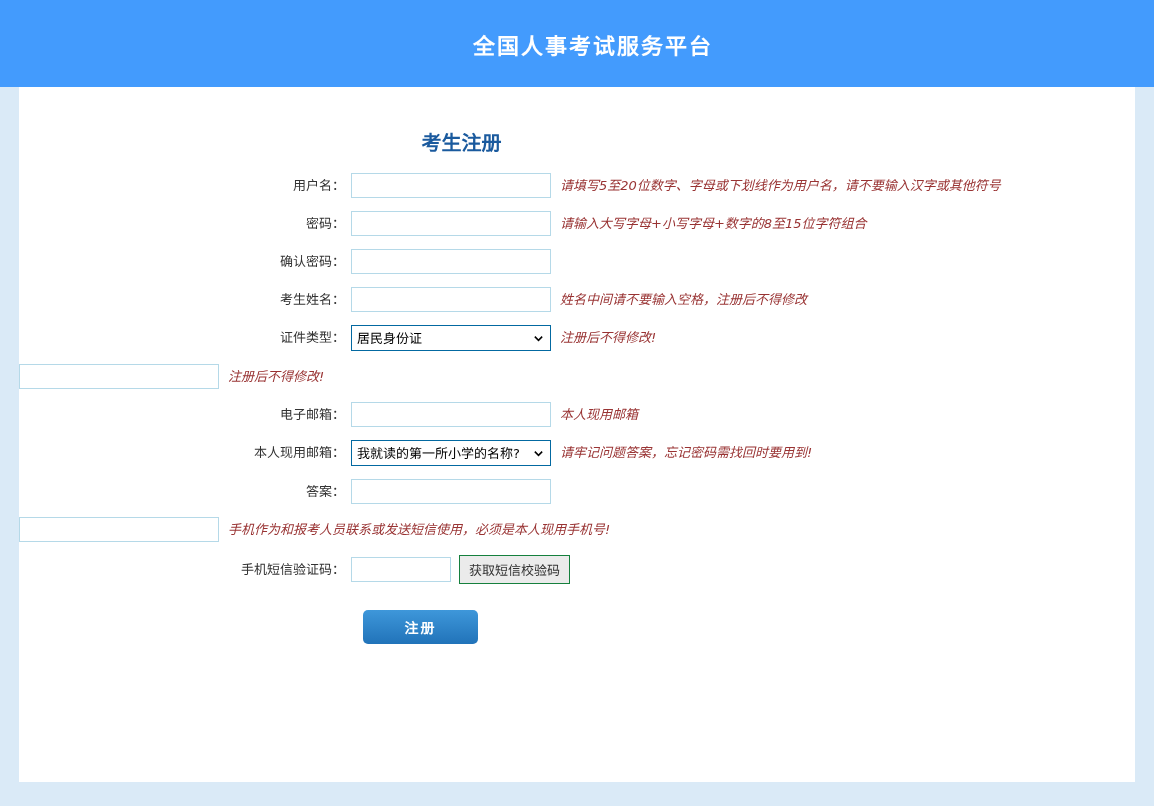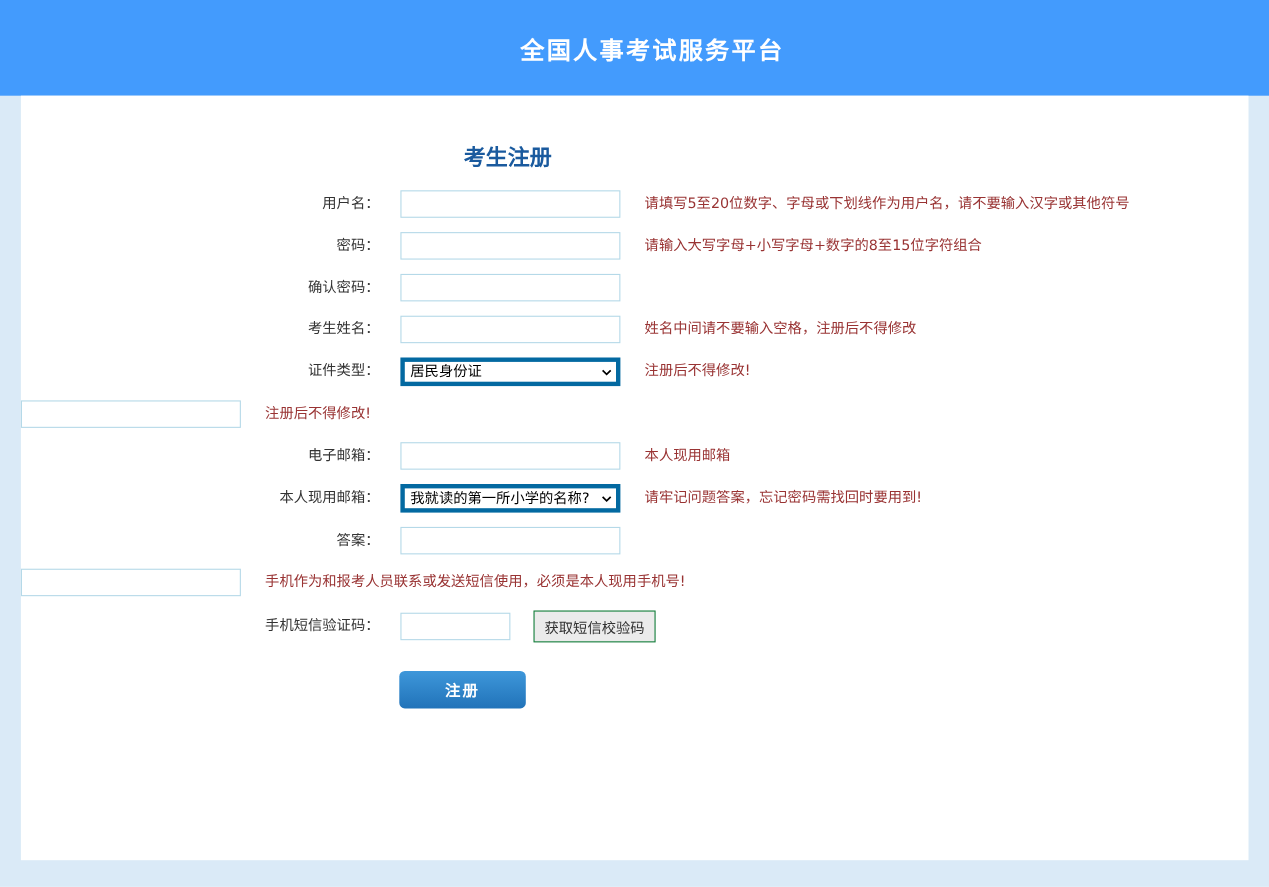--- a/index.html
+++ b/index.html
@@ -20,50 +20,50 @@
   .panel {
     margin: 0 19px; background: #ffffff; height: 695px;
     padding-top: 40px;
   }
   .form-title {
     margin-left: 330px; width: 225px; text-align: center;
     color: #1a5a9e; font-size: 20px; font-weight: bold;
     margin-bottom: 17px;
   }
   .row {
-    display: flex; align-items: flex-start; margin-bottom: 13px; gap: 13px;
+    display: flex; align-items: flex-start; margin-bottom: 13px;
   }
   .row-label {
     width: 332px; text-align: right; padding-right: 6px;
     font-size: 13px; color: #333333; line-height: 25px;
     white-space: nowrap;
   }
   .txt-input {
     width: 200px; height: 25px;
     border: 1px solid #b5d9e8; background: #ffffff;
     font-size: 13px; padding: 0 5px; outline: none;
     font-family: inherit;
   }
   .txt-input.short { width: 100px; }
   .select-wrap { position: relative; display: inline-block; }
   .sel-input {
     width: 200px; height: 26px;
-    border: 4px solid #0369a1; background: #ffffff;
+    border: 1px solid #0369a1; background: #ffffff;
     font-size: 13px; padding: 0 22px 0 5px; outline: none;
     appearance: none; -webkit-appearance: none;
     font-family: inherit; color: #000;
     border-radius: 0;
   }
   .chevron {
     position: absolute; right: 7px; top: 8px; pointer-events: none;
     width: 11px; height: 11px; display: inline-block;
   }
   .hint {
     font-size: 13px; color: #993333; line-height: 25px;
-    margin-left: 9px; white-space: nowrap;
+    margin-left: 9px; white-space: nowrap; font-style: italic;
   }
   .sms-row { align-items: center; }
   .sms-btn {
     margin-left: 8px; height: 29px;
     background: #ebebeb; border: 1px solid #15803d;
     font-size: 13px; color: #333333; padding: 0 9px;
     cursor: pointer; font-family: inherit;
   }
   .register-btn {
     display: block;

